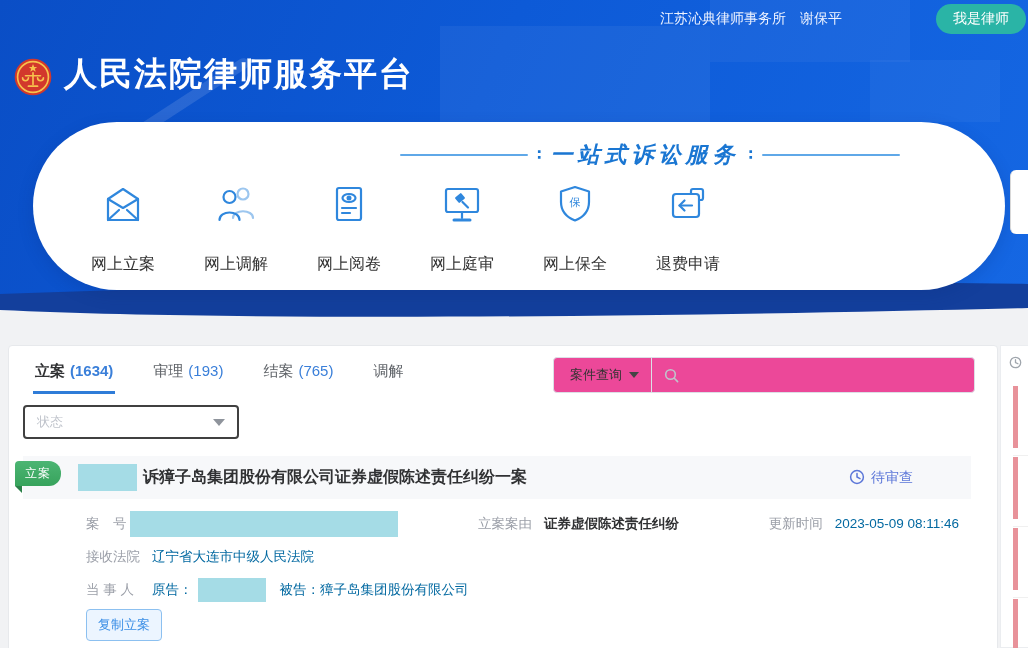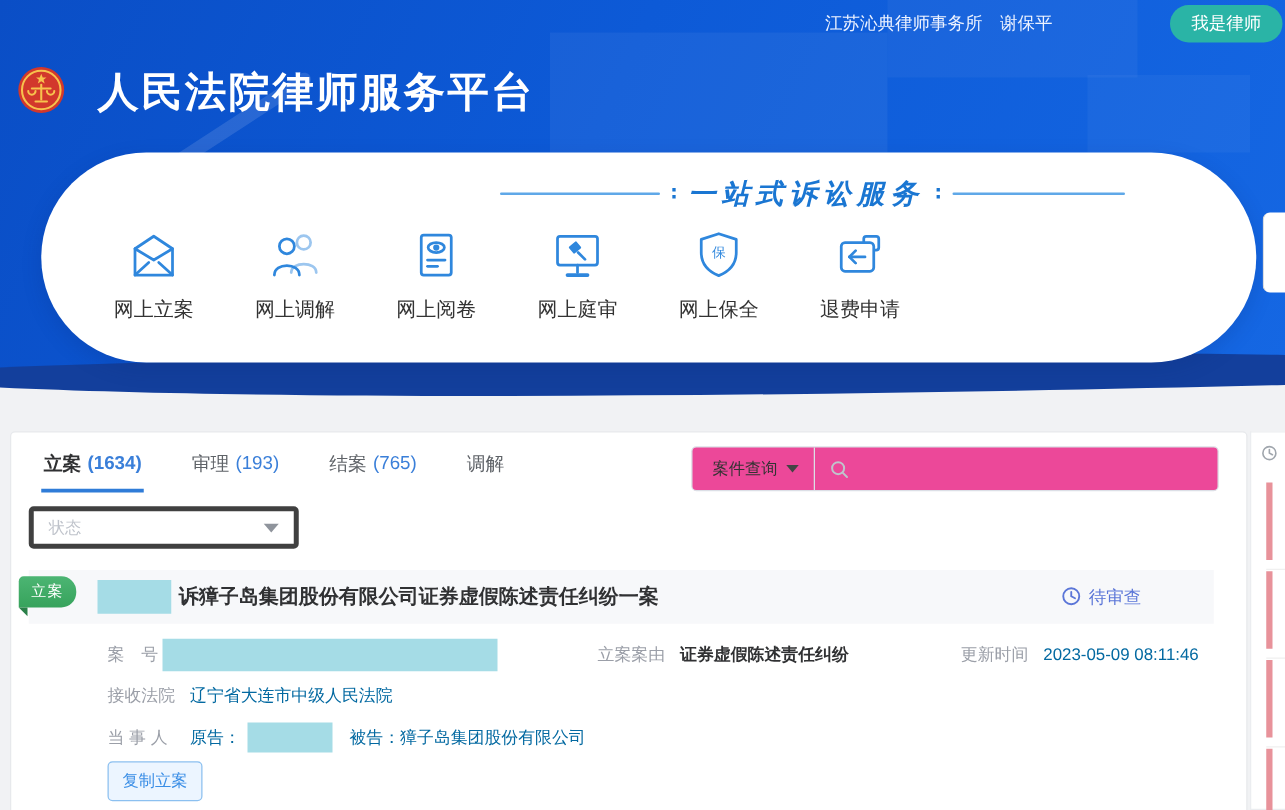--- a/index.html
+++ b/index.html
@@ -16,38 +16,38 @@
   .streak { position:absolute; top:96px; left:110px; width:150px; height:11px; border-radius:8px;
             background:rgba(255,255,255,.12); transform:rotate(-33deg); }
   .swoosh { position:absolute; top:276px; left:0; width:1028px; height:50px; z-index:1; }
 
   .topbar { position:absolute; top:0; left:0; right:0; height:38px; z-index:4;
             display:flex; align-items:center; justify-content:flex-end; color:#eef3ff; font-size:14px; }
   .topbar-text { display:flex; gap:14px; margin-right:94px; }
   .lawyer-btn { margin-right:2px; background:#2ab4a6; color:#fff; border:none; cursor:pointer;
                 border-radius:16px; padding:6px 17px; font-size:14px; font-family:inherit; }
 
-  .brand { position:absolute; top:52px; left:13px; display:flex; align-items:flex-start; gap:25px; z-index:4; }
+  .brand { position:absolute; top:52px; left:13px; display:flex; align-items:flex-end; gap:11px; z-index:4; }
   .emblem svg { display:block; }
   .brand-title { color:#fff; font-size:33px; font-weight:bold; letter-spacing:2px; }
 
   
   .services { position:absolute; top:122px; left:33px; width:972px; height:168px; background:#fff;
               border-radius:84px; z-index:3; box-shadow:0 5px 16px rgba(8,45,120,.20); }
   .banner-row { position:absolute; left:367px; top:18px; height:30px; display:flex; align-items:center; gap:9px; color:#1a76d2; }
   .banner-line { height:2px; background:#5fa8e8; border-radius:1px; }
   .banner-line.left { width:128px; }
   .banner-line.right { width:138px; }
   .ornament { font-size:15px; font-weight:bold; color:#1a76d2; }
   .banner-text { font-family:"Liberation Serif","DejaVu Serif",serif; font-style:italic; font-weight:bold;
                  font-size:22px; letter-spacing:5px; color:#1a76d2; white-space:nowrap; }
   .service-items { position:absolute; left:50px; top:56px; display:flex; gap:33px; }
   .service-item { width:80px; display:flex; flex-direction:column; align-items:center; cursor:pointer; }
   .service-icon { height:52px; display:flex; align-items:center; justify-content:center; }
-  .service-label { margin-top:8px; font-size:16px; color:#333; white-space:nowrap; }
+  .service-label { margin-top:24px; font-size:16px; color:#333; white-space:nowrap; }
   .panel-sliver { position:absolute; left:1010px; top:170px; width:18px; height:64px; background:#fff;
                   border-left:1px solid #d8d8d8; border-radius:6px 0 0 6px; z-index:3; }
 
   
   .main-card { position:absolute; top:345px; left:8px; width:990px; height:320px; background:#fff;
                border:1px solid #e7e9ec; border-radius:4px 4px 0 0; z-index:2; }
   .tabs { position:absolute; top:0; left:24px; height:48px; display:flex; gap:36px; }
   .tab { display:flex; align-items:flex-start; gap:5px; padding:16px 2px 0; height:100%;
          font-size:15px; color:#5f6océ4;} 
   .tab { color:#5f6368; cursor:pointer; border-bottom:3px solid transparent; }
@@ -60,21 +60,21 @@
                   border:1px solid #dcdfe6; border-radius:4px; display:flex; align-items:center; overflow:hidden; }
   .search-category { display:flex; align-items:center; gap:7px; padding:0 12px 0 16px; font-size:13px; color:#333;
                      cursor:pointer; height:100%; }
   .caret-dark { width:0; height:0; border-left:5px solid transparent; border-right:5px solid transparent;
                 border-top:6px solid #444; }
   .search-divider { width:1px; height:36px; background:#dcdfe6; }
   .search-input-wrap { flex:1; display:flex; align-items:center; gap:8px; padding:0 12px; }
   .search-input-wrap input { flex:1; border:none; outline:none; font-size:14px; color:#333; font-family:inherit; }
   .search-input-wrap input::placeholder { color:#c0c4cc; }
 
-  .status-select { position:absolute; top:59px; left:14px; width:216px; height:34px; border:4px solid #404040;
+  .status-select { position:absolute; top:59px; left:14px; width:216px; height:34px; border:2px solid #404040;
                    border-radius:4px; display:flex; align-items:center; justify-content:space-between;
                    padding:0 12px; cursor:pointer; background:#fff; }
   .status-placeholder { color:#bfc3cb; font-size:13px; }
   .caret-gray { width:0; height:0; border-left:6px solid transparent; border-right:6px solid transparent;
                 border-top:7px solid #8f949c; }
 
   
   .case-item { position:absolute; top:110px; left:14px; width:948px; border-bottom:1px solid #ececec; padding-bottom:9px; }
   .case-header { height:43px; background:#f7f8fa; display:flex; align-items:center; position:relative; }
   .case-badge { position:absolute; left:-8px; top:5px; width:46px; height:25px; color:#fff; font-size:12px;

